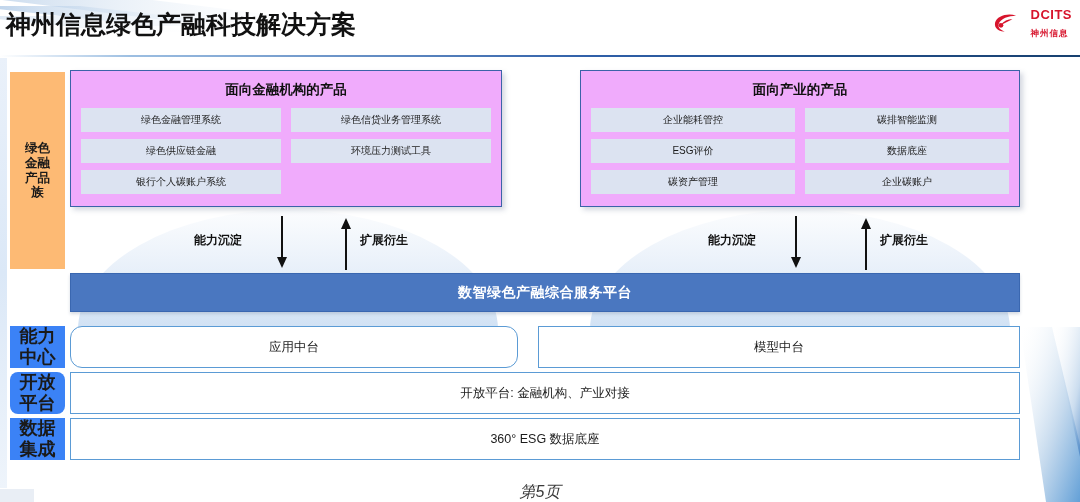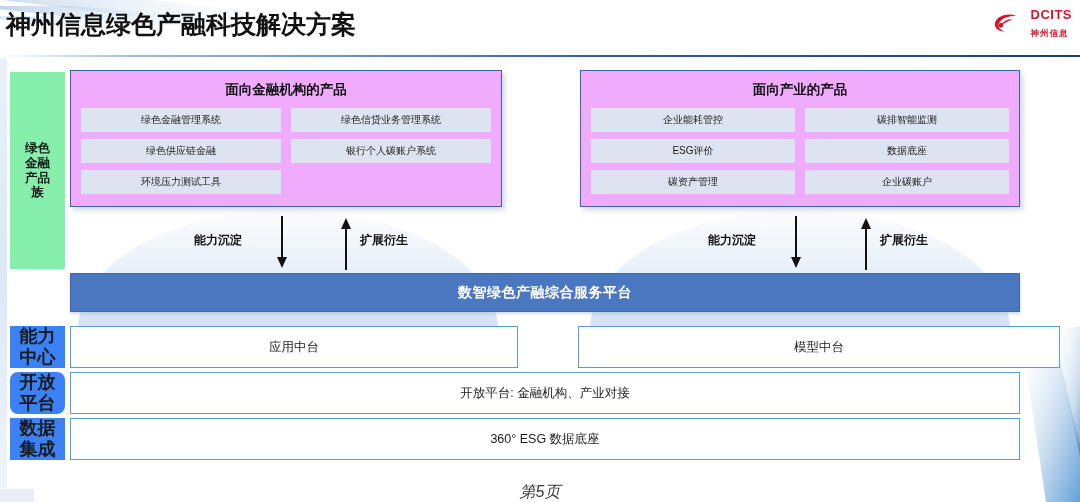--- a/index.html
+++ b/index.html
@@ -60,21 +60,21 @@
   
   .side-lab {
     position: absolute;
     display: flex; align-items: center; justify-content: center;
     text-align: center;
     font-weight: 700; color: #1a1a1a;
     line-height: 1.18;
   }
   .side-green {
     left: 10px; top: 72px; width: 55px; height: 197px;
-    background: #86efac; font-size: 12.5px;
+    background: #fdba74; font-size: 12.5px;
   }
   .side-orange { background: #3b82f6; font-size: 18px; left: 10px; width: 55px; }
   .side-c1 { top: 326px; height: 42px; }
   .side-c2 { top: 372px; height: 42px; border-radius: 8px; }
   .side-c3 { top: 418px; height: 42px; }
 
   
   .panel {
     position: absolute; top: 70px; height: 137px;
     background: #f0abfc;
@@ -114,22 +114,22 @@
   }
   .platform span { color: #ffffff; font-size: 14px; font-weight: 700; letter-spacing: .5px; }
 
   
   .lbox {
     position: absolute; height: 42px;
     background: #ffffff; border: 1.6px solid #5B9BD5;
     display: flex; align-items: center; justify-content: center;
     font-size: 12.5px; color: #1c1c1c;
   }
-  .lb-app   { left: 70px;  top: 326px; width: 448px; }
-  .lb-model { left: 538px; top: 326px; width: 482px; margin-left: 40px; }
+  .lb-app   { left: 70px;  top: 326px; width: 448px; border-radius: 12px; }
+  .lb-model { left: 538px; top: 326px; width: 482px; }
   .lb-open  { left: 70px;  top: 372px; width: 950px; }
   .lb-data  { left: 70px;  top: 418px; width: 950px; }
 
   .footer {
     position: absolute; left: 0; top: 482px; width: 1080px;
     text-align: center; font-size: 16px; font-style: italic; color: #3a3a3a;
   }
   .corner-tab {
     position: absolute; left: 0; top: 489px; width: 34px; height: 13px;
     background: #e9eef5;
@@ -235,22 +235,22 @@
       <div>集成</div>
     </div>
   </div>
 
   <div class="panel panel-left">
     <div class="panel-title">面向金融机构的产品</div>
     <div class="chip-grid">
       <div class="chip">绿色金融管理系统</div>
       <div class="chip">绿色信贷业务管理系统</div>
       <div class="chip">绿色供应链金融</div>
+      <div class="chip">环境压力测试工具</div>
       <div class="chip">银行个人碳账户系统</div>
-      <div class="chip">环境压力测试工具</div>
     </div>
   </div>
 
   <div class="panel panel-right">
     <div class="panel-title">面向产业的产品</div>
     <div class="chip-grid">
       <div class="chip">企业能耗管控</div>
       <div class="chip">碳排智能监测</div>
       <div class="chip">ESG评价</div>
       <div class="chip">数据底座</div>

